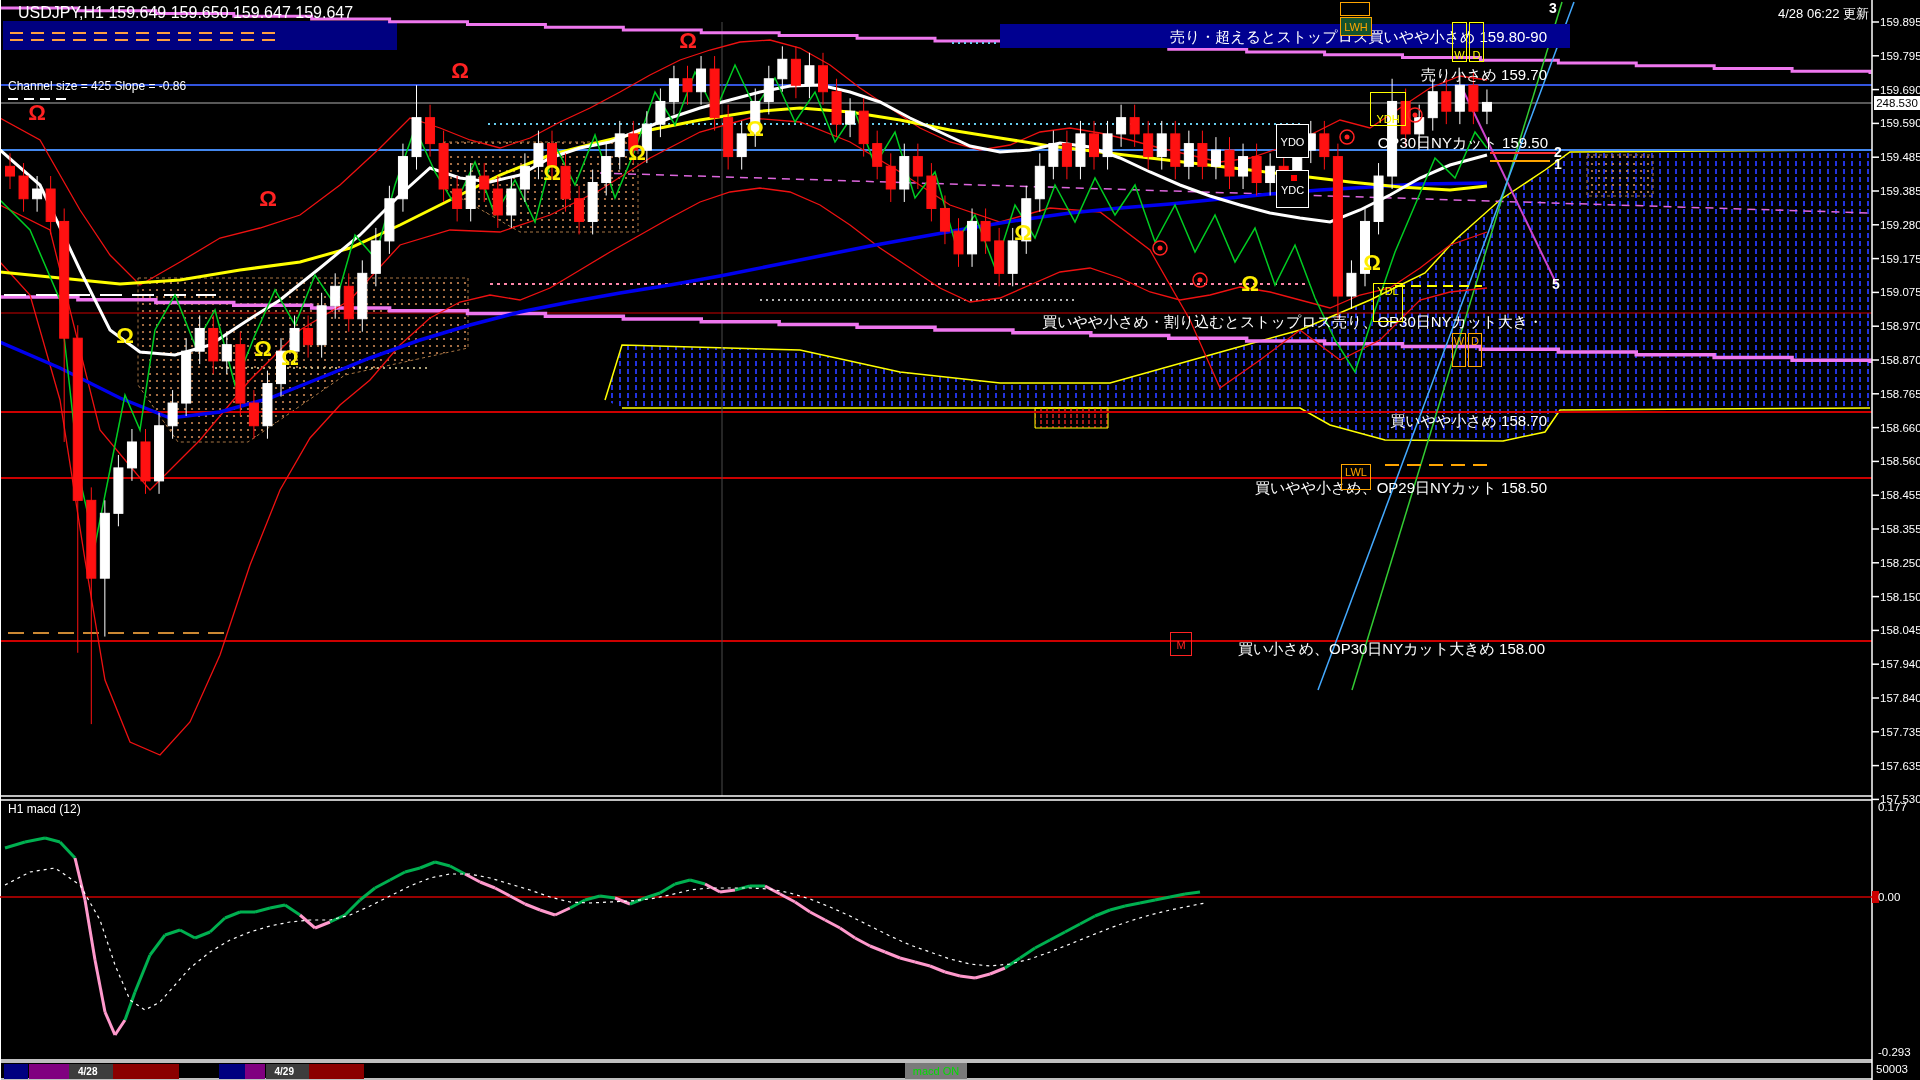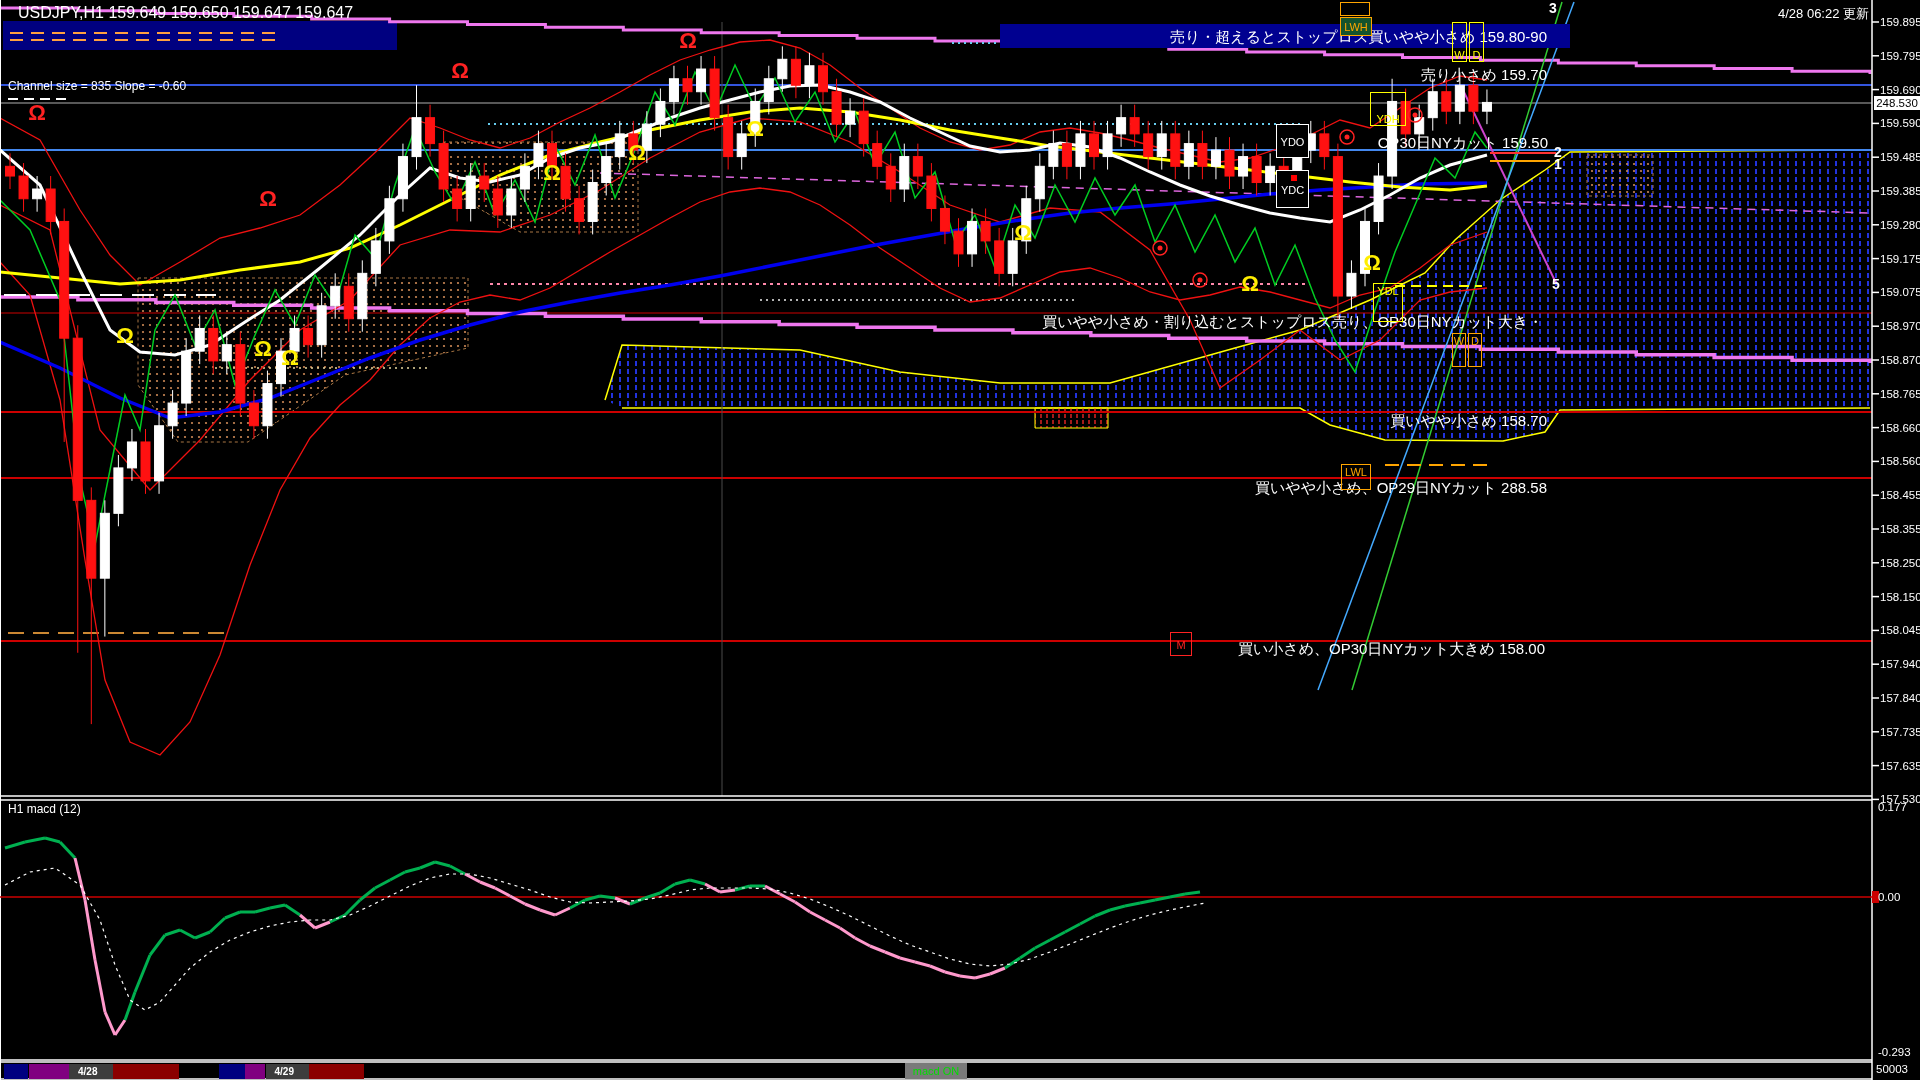--- a/index.html
+++ b/index.html
@@ -444,31 +444,31 @@
       <line x1="1872" y1="731.8" x2="1879" y2="731.8" stroke="#ffffff" stroke-width="1.5"></line>
       <line x1="1872" y1="765.5999999999999" x2="1879" y2="765.5999999999999" stroke="#ffffff" stroke-width="1.5"></line>
       <line x1="1872" y1="799.4" x2="1879" y2="799.4" stroke="#ffffff" stroke-width="1.5"></line>
       <text x="1553" y="13" fill="#ffffff" font-size="14" font-family="&quot;Liberation Sans&quot;,&quot;DejaVu Sans&quot;,sans-serif" text-anchor="middle" font-weight="bold">3</text>
       <text x="1558" y="157" fill="#ffffff" font-size="14" font-family="&quot;Liberation Sans&quot;,&quot;DejaVu Sans&quot;,sans-serif" text-anchor="middle" font-weight="bold">2</text>
       <text x="1558" y="169" fill="#ffffff" font-size="14" font-family="&quot;Liberation Sans&quot;,&quot;DejaVu Sans&quot;,sans-serif" text-anchor="middle" font-weight="bold">1</text>
       <text x="1556" y="289" fill="#ffffff" font-size="14" font-family="&quot;Liberation Sans&quot;,&quot;DejaVu Sans&quot;,sans-serif" text-anchor="middle" font-weight="bold">5</text>
     </svg>
 
   <div class="abs sym">USDJPY,H1  159.649 159.650 159.647 159.647</div>
-  <div class="abs chan">Channel size = 835 Slope = -0.60</div>
+  <div class="abs chan">Channel size = 425 Slope = -0.86</div>
   <div class="abs upd">4/28 06:22 更新</div>
 
   <div id="anno-layer">
       <div class="banner" style="left: 1000px; top: 24px; width: 570px; height: 24px;"></div>
       <div class="abs anno anno-r" style="right: 373px; top: 37px;">売り・超えるとストップロス買いやや小さめ 159.80-90</div>
       <div class="abs anno anno-r" style="right: 373px; top: 75px; text-align: center;">売り小さめ 159.70</div>
       <div class="abs anno anno-r" style="right: 372px; top: 143px;">OP30日NYカット 159.50</div>
       <div class="abs anno anno-r" style="right: 377px; top: 322px;">買いやや小さめ・割り込むとストップロス売り、OP30日NYカット大き・</div>
       <div class="abs anno anno-r" style="right: 373px; top: 421px;">買いやや小さめ 158.70</div>
-      <div class="abs anno anno-r" style="right: 373px; top: 488px;">買いやや小さめ、OP29日NYカット 288.58</div>
+      <div class="abs anno anno-r" style="right: 373px; top: 488px;">買いやや小さめ、OP29日NYカット 158.50</div>
       <div class="abs anno anno-r" style="right: 375px; top: 649px; margin-left: 10px;">買い小さめ、OP30日NYカット大きめ 158.00</div>
     </div>
   <div id="box-layer">
       <div class="ibox" style="left: 1340px; top: 2px; width: 30px; height: 14px; border: 1px solid rgb(255, 165, 0); background: rgb(0, 0, 0);"></div>
       <div class="ibox" style="left: 1340px; top: 17px; width: 32px; height: 19px; border: 1px solid rgb(255, 165, 0); background: #14532d;">
         <span style="color: rgb(255, 165, 0); top: 3px;">LWH</span>
       </div>
       <div class="ibox" style="left: 1452px; top: 22px; width: 15px; height: 40px; border: 1px solid rgb(255, 255, 0);">
         <span style="color: rgb(255, 255, 0); top: 26px;">W</span>
       </div>

